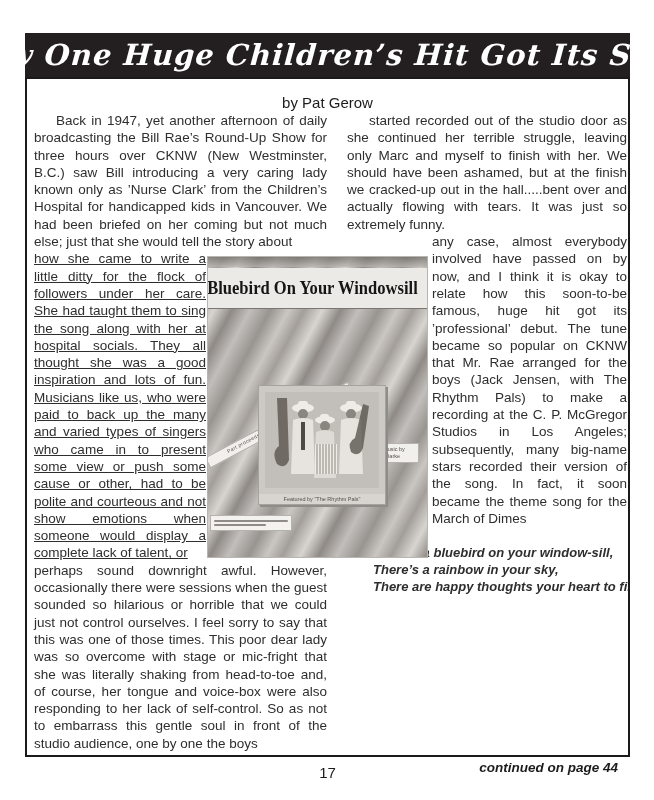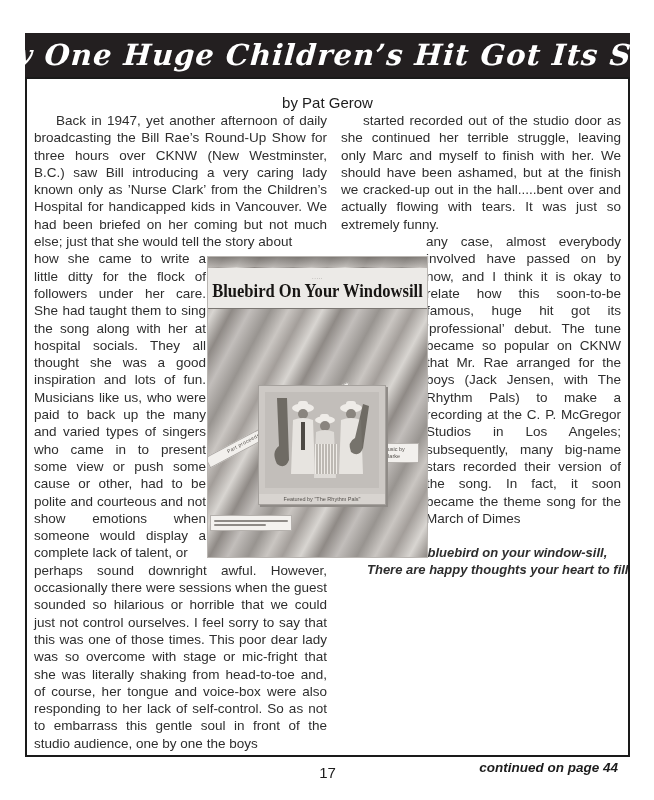--- a/index.html
+++ b/index.html
@@ -24,28 +24,28 @@
   .content-box{
     position:absolute;left:25px;top:77px;width:601px;height:676px;
     border:2px solid #1a1a1a;background:#ffffff;
     box-sizing:content-box;overflow:hidden;
   }
   .byline{
     text-align:center;font-size:15px;color:#1c1c1c;
     padding-top:14px;height:19px;line-height:19px;
   }
   .article{
-    display:flex;gap:14px;padding:0 7px;
+    display:flex;gap:20px;padding:0 7px;
     font-size:13.5px;line-height:17.3px;text-align:justify;
   }
   .col-left{width:293px;flex:none;}
   .col-right{width:280px;flex:none;}
   .seg{margin:0;}
   .indent{text-indent:22px;}
-  .narrow-left{width:172px;min-height:301px;}
+  .narrow-left{width:172px;min-height:301px;text-decoration:underline;}
   .narrow-right{width:195px;min-height:301px;margin-left:auto;}
   .lyrics{
     margin:10px 0 0 26px;
     font-weight:bold;font-style:italic;
     font-size:13px;line-height:17px;text-align:left;
   }
   .lyrics div{white-space:nowrap;}
   
   .sheet{
     position:absolute;left:181px;top:178px;width:219px;height:300px;
@@ -56,21 +56,21 @@
     outline:1px solid #b9b5b1;
     overflow:hidden;
   }
   .sheet-topsmudge{
     position:absolute;left:0;top:0;width:100%;height:10px;
     background:linear-gradient(#6e6a66,#b9b5b1);opacity:.7;
   }
   .sheet-titleband{
     position:absolute;left:0;top:11px;width:100%;height:40px;
     background:#eceae7;
-    display:flex;flex-direction:column;align-items:center;justify-content:center;
+    display:flex;flex-direction:row;align-items:center;justify-content:flex-end;
     border-bottom:1px solid #7a7672;
   }
   .sheet-smalltop{
     font-size:5px;color:#6b6762;letter-spacing:.5px;line-height:6px;
   }
   .sheet-title{
     font-family:"Liberation Serif","DejaVu Serif",serif;
     font-weight:bold;font-size:18px;color:#171513;
     transform:scaleX(.92);white-space:nowrap;line-height:20px;
   }
@@ -130,20 +130,21 @@
     <div class="col-left">
       <div class="seg indent">Back in 1947, yet another afternoon of daily broadcasting the Bill Rae’s Round-Up Show for three hours over CKNW (New Westminster, B.C.) saw Bill introducing a very caring lady known only as ’Nurse Clark’ from the Children’s Hospital for handicapped kids in Vancouver. We had been briefed on her coming but not much else; just that she would tell the story about</div>
       <div class="seg narrow-left">how she came to write a little ditty for the flock of followers under her care. She had taught them to sing the song along with her at hospital socials. They all thought she was a good inspiration and lots of fun. Musicians like us, who were paid to back up the many and varied types of singers who came in to present some view or push some cause or other, had to be polite and courteous and not show emotions when someone would display a complete lack of talent, or</div>
       <div class="seg">perhaps sound downright awful. However, occasionally there were sessions when the guest sounded so hilarious or horrible that we could just not control ourselves. I feel sorry to say that this was one of those times. This poor dear lady was so overcome with stage or mic-fright that she was literally shaking from head-to-toe and, of course, her tongue and voice-box were also responding to her lack of self-control. So as not to embarrass this gentle soul in front of the studio audience, one by one the boys</div>
     </div>
     <div class="col-right">
       <div class="seg indent">started recorded out of the studio door as she continued her terrible struggle, leaving only Marc and myself to finish with her. We should have been ashamed, but at the finish we cracked-up out in the hall.....bent over and actually flowing with tears. It was just so extremely funny.</div>
       <div class="seg narrow-right">any case, almost everybody involved have passed on by now, and I think it is okay to relate how this soon-to-be famous, huge hit got its ’professional’ debut. The tune became so popular on CKNW that Mr. Rae arranged for the boys (Jack Jensen, with The Rhythm Pals) to make a recording at the C. P. McGregor Studios in Los Angeles; subsequently, many big-name stars recorded their version of the song. In fact, it soon became the theme song for the March of Dimes</div>
       <div class="lyrics">
         <div>There’s a bluebird on your window-sill,</div>
+        <div>There’s a rainbow in your sky,</div>
         <div>There are happy thoughts your heart to fill,</div>
       </div>
     </div>
   </div>
 
   <div class="sheet">
     <div class="sheet-topsmudge"></div>
     <div class="sheet-titleband">
       <div class="sheet-smalltop">·····</div>
       <div class="sheet-title">Bluebird On Your Windowsill</div>

